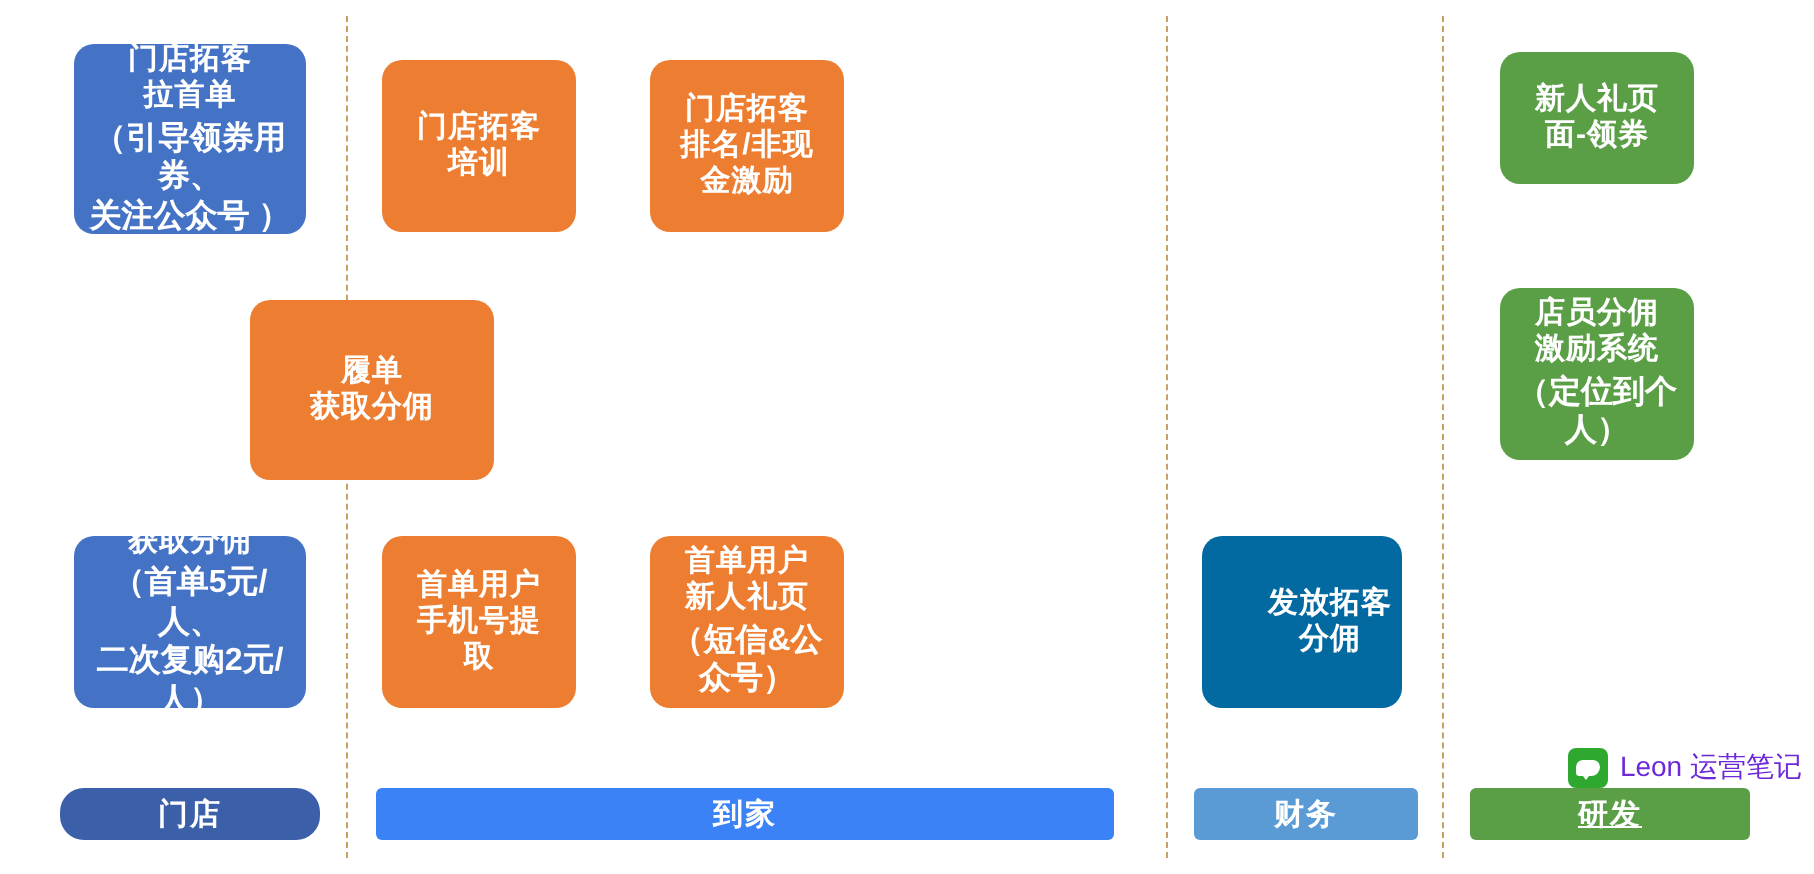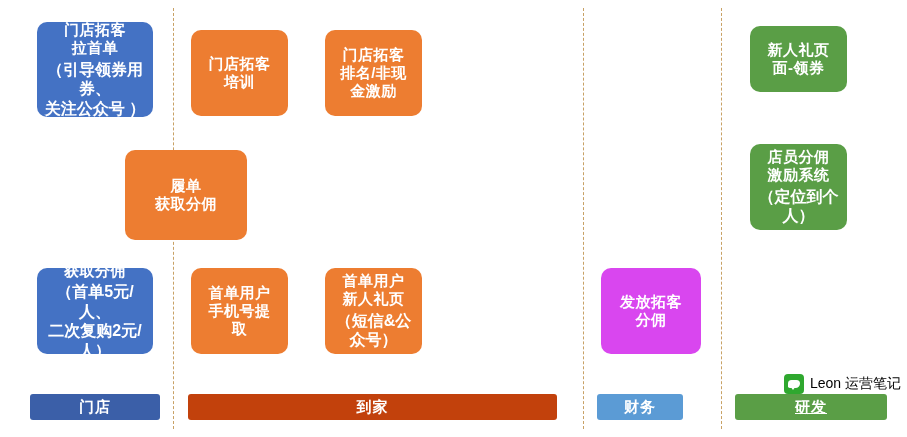--- a/index.html
+++ b/index.html
@@ -29,45 +29,45 @@
     text-align:center;
     line-height:1.22;
     box-sizing:border-box;
     padding:4px 5px;
   }
   .card .t1{font-size:15px;font-weight:700;letter-spacing:0.5px;}
   .card .t2{font-size:16px;font-weight:700;margin-top:2px;letter-spacing:0px;}
   .blue{background:#4472c4;}
   .orange{background:#ed7d31;}
   .green{background:#5a9e46;}
-  .lightblue{background:#d946ef;}
+  .lightblue{background:#0369a1;align-items:flex-end;}
 
   .footbar{
     position:absolute;
     height:26px;
     border-radius:3px;
     color:#ffffff;
     font-size:15px;
     font-weight:700;
     display:flex;
     align-items:center;
     justify-content:center;
     letter-spacing:1px;
     box-sizing:border-box;
   }
   .f-blue{background:#3b5fa8;}
-  .f-orange{background:#c2410c;}
+  .f-orange{background:#3b82f6;}
   .f-lightblue{background:#5b9bd5;}
   .f-green{background:#5a9e46;}
 
   .watermark{
     position:absolute;
     right:6px;top:374px;
     display:flex;align-items:center;
-    font-size:14px;color:#000000;
+    font-size:14px;color:#6d28d9;
     font-weight:400;
     z-index:5;
   }
   .wm-logo{
     width:20px;height:20px;border-radius:4px;
     background:#2fa82f;margin-right:6px;
     position:relative;
     flex:none;
   }
   .wm-logo:before{
@@ -164,30 +164,30 @@
   </div>
 
 
   <div class="card lightblue" style="left:601px;top:268px;width:100px;height:86px;">
     <div class="t1">
         <span style="display:block">发放拓客</span>
         <span style="display:block">分佣</span>
       </div>
   </div>
 
-  <div class="footbar f-blue" style="left:30px;top:394px;width:130px;">
+  <div class="footbar f-blue" style="left:30px;top:394px;width:130px;border-radius:12px;">
     <span>门店</span>
   </div>
   <div class="footbar f-orange" style="left:188px;top:394px;width:369px;">
     <span>到家</span>
   </div>
-  <div class="footbar f-lightblue" style="left:597px;top:394px;width:86px;">
+  <div class="footbar f-lightblue" style="left:597px;top:394px;width:112px;">
     <span>财务</span>
   </div>
-  <div class="footbar f-green" style="left:735px;top:394px;width:152px;text-decoration:underline;">
+  <div class="footbar f-green" style="left:735px;top:394px;width:140px;text-decoration:underline;">
     <span>研发</span>
   </div>
 
   <div class="watermark">
     <span class="wm-logo"></span>
     <span>Leon 运营笔记</span>
   </div>
 
 </div>
 

